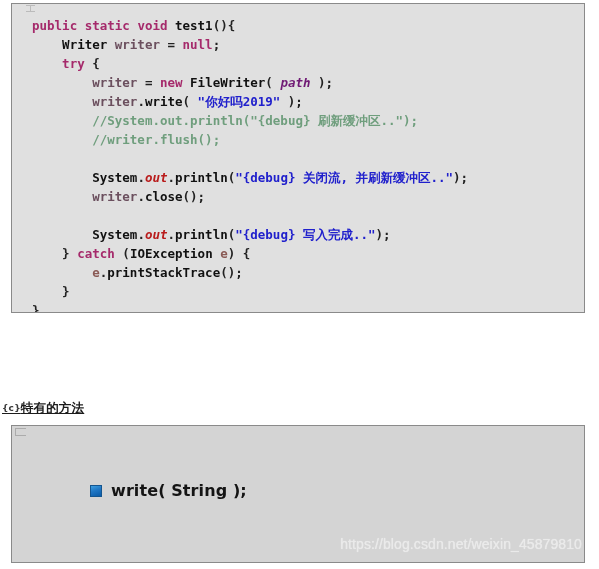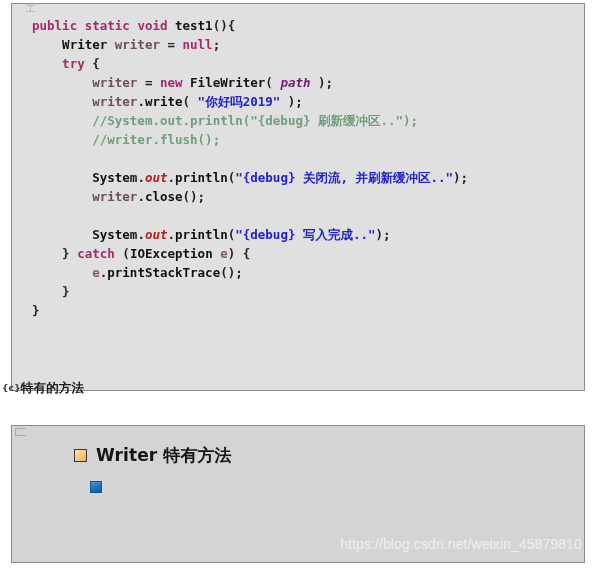--- a/index.html
+++ b/index.html
@@ -14,21 +14,21 @@
     font-family: "Liberation Sans", sans-serif;
     overflow: hidden;
   }
 
   
   #code-panel {
     position: absolute;
     left: 11px;
     top: 3px;
     width: 574px;
-    height: 388px;
+    height: 310px;
     background: #e0e0e0;
     border: 1px solid #8a8a8a;
     box-sizing: border-box;
     overflow: hidden;
   }
   #code-panel .caret-mark {
     position: absolute;
     left: 14px;
     top: 1px;
     width: 9px;
@@ -87,27 +87,28 @@
   .t-com  { color: #6f9e7d; }            
   .t-field{ color: #b91c1c; font-style: italic; }   
   .t-param{ color: #701a75; font-style: italic; }   
   .t-var  { color: #8a5a55; }            
   .t-punc { color: #222222; }
 
   
   #caption {
     position: absolute;
     left: 2px;
-    top: 380px;
+    top: 400px;
     font-family: "DejaVu Sans", sans-serif;
     font-size: 12.5px;
     font-weight: bold;
     color: #1c1c1c;
     letter-spacing: .2px;
     white-space: nowrap;
+    text-decoration: underline;
   }
   #caption .brace {
     font-size: 9px;
     font-weight: bold;
     color: #3a3a3a;
     vertical-align: 1px;
   }
 
   
   #slide-panel {
@@ -195,24 +196,21 @@
   <div id="code-lines"><div class="ln"><span></span><span class="t-kw">public</span><span class="t-plain"> </span><span class="t-kw">static</span><span class="t-plain"> </span><span class="t-kw">void</span><span class="t-plain"> </span><span class="t-type">test1</span><span class="t-punc">(){</span></div><div class="ln"><span>    </span><span class="t-type">Writer</span><span class="t-plain"> </span><span class="t-id">writer</span><span class="t-plain"> </span><span class="t-punc">=</span><span class="t-plain"> </span><span class="t-kw">null</span><span class="t-punc">;</span></div><div class="ln"><span>    </span><span class="t-kw">try</span><span class="t-plain"> </span><span class="t-punc">{</span></div><div class="ln"><span>        </span><span class="t-id">writer</span><span class="t-plain"> </span><span class="t-punc">=</span><span class="t-plain"> </span><span class="t-kw">new</span><span class="t-plain"> </span><span class="t-type">FileWriter</span><span class="t-punc">( </span><span class="t-param">path</span><span class="t-punc"> );</span></div><div class="ln"><span>        </span><span class="t-id">writer</span><span class="t-punc">.</span><span class="t-type">write</span><span class="t-punc">( </span><span class="t-str">"你好吗2019"</span><span class="t-punc"> );</span></div><div class="ln"><span>        </span><span class="t-com">//System.out.println("{debug} 刷新缓冲区..");</span></div><div class="ln"><span>        </span><span class="t-com">//writer.flush();</span></div><div class="ln blank">&nbsp;</div><div class="ln"><span>        </span><span class="t-type">System</span><span class="t-punc">.</span><span class="t-field">out</span><span class="t-punc">.</span><span class="t-type">println</span><span class="t-punc">(</span><span class="t-str">"{debug} 关闭流, 并刷新缓冲区.."</span><span class="t-punc">);</span></div><div class="ln"><span>        </span><span class="t-id">writer</span><span class="t-punc">.</span><span class="t-type">close</span><span class="t-punc">();</span></div><div class="ln blank">&nbsp;</div><div class="ln"><span>        </span><span class="t-type">System</span><span class="t-punc">.</span><span class="t-field">out</span><span class="t-punc">.</span><span class="t-type">println</span><span class="t-punc">(</span><span class="t-str">"{debug} 写入完成.."</span><span class="t-punc">);</span></div><div class="ln"><span>    </span><span class="t-punc">} </span><span class="t-kw">catch</span><span class="t-punc"> (</span><span class="t-type">IOException</span><span class="t-plain"> </span><span class="t-var">e</span><span class="t-punc">) {</span></div><div class="ln"><span>        </span><span class="t-var">e</span><span class="t-punc">.</span><span class="t-type">printStackTrace</span><span class="t-punc">();</span></div><div class="ln"><span>    </span><span class="t-punc">}</span></div><div class="ln"><span></span><span class="t-punc">}</span></div></div>
 </div>
 
 <div id="caption">
   <span class="brace">{c}</span><span>特有的方法</span>
 </div>
 
 <div id="slide-panel">
   <div class="corner-mark"></div>
 
-  <div class="slide-row" id="slide-row-0">
-    <span class="bullet-orange"></span>
-    <span class="slide-text">Writer 特有方法</span>
-  </div>
 
   <div class="slide-row" id="slide-row-1">
     <span class="bullet-blue"></span>
+    <span class="slide-text">write( String );</span>
   </div>
 
 
   <div id="watermark">https://blog.csdn.net/weixin_45879810</div>
 </div>
 
 </body></html>

